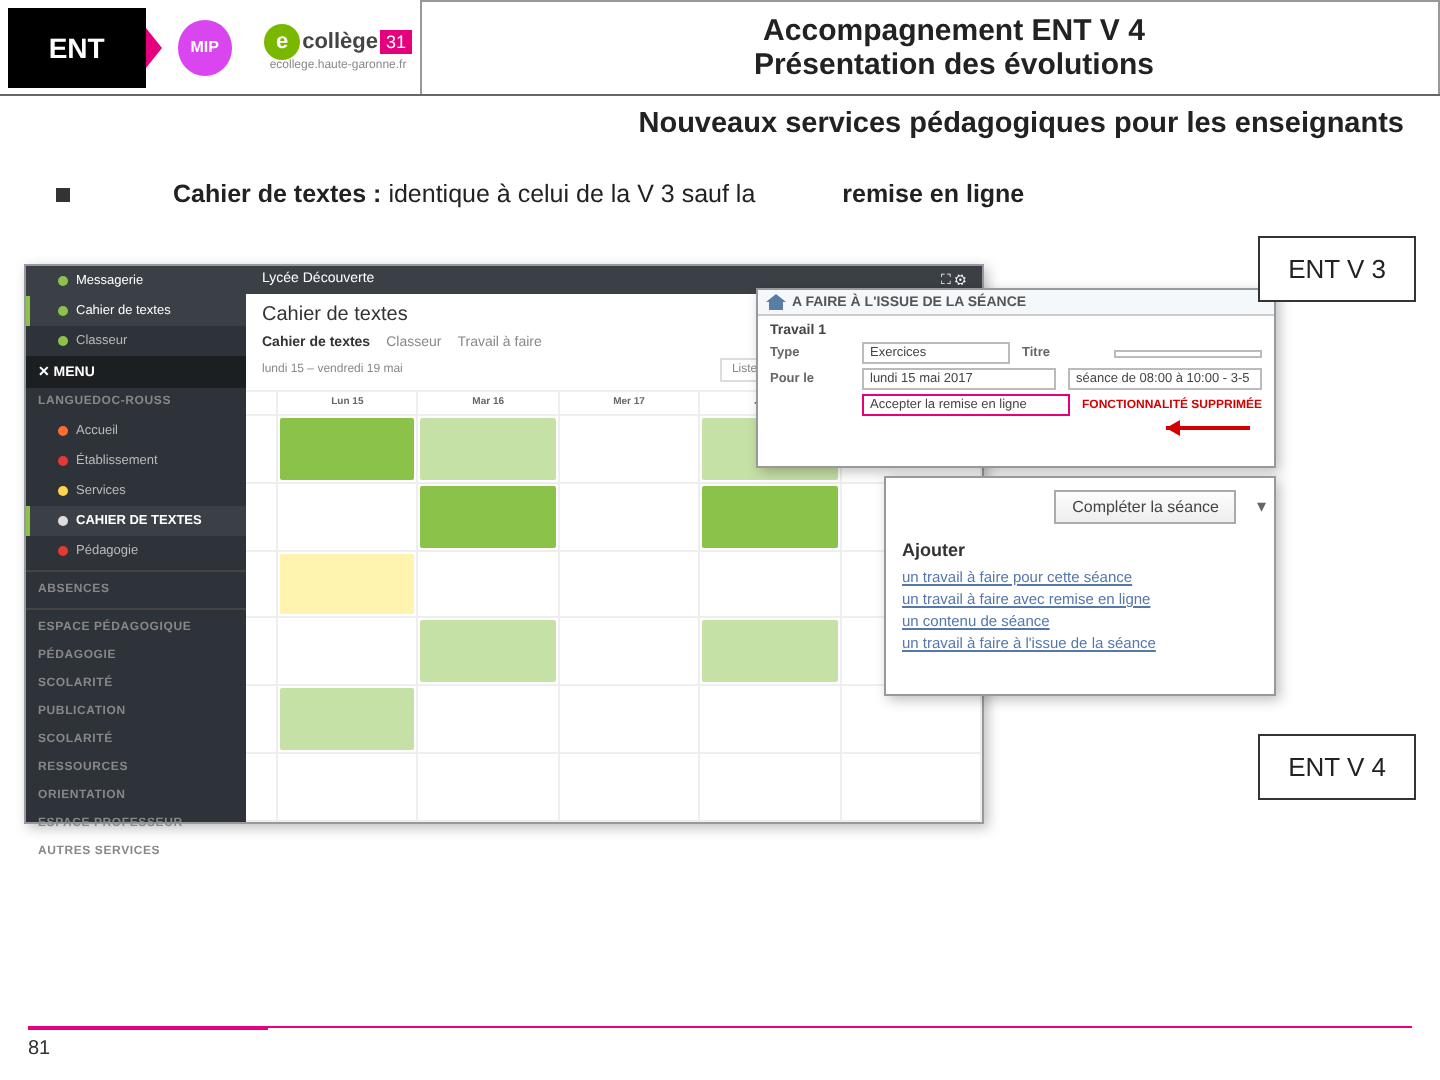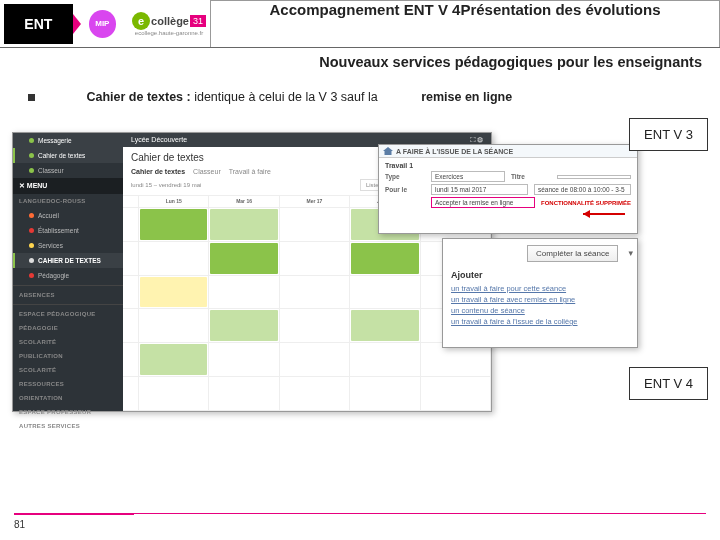--- a/index.html
+++ b/index.html
@@ -10,21 +10,21 @@
   .logo-ent { width: 70px; height: 40px; background: #000; color: #fff; font-weight: bold; display: flex; align-items: center; justify-content: center; font-size: 14px; position: relative; }
   .logo-ent::after { content: ""; position: absolute; right: -8px; top: 50%; transform: translateY(-50%); border-left: 8px solid #e6007e; border-top: 10px solid transparent; border-bottom: 10px solid transparent; }
   .logo-mip { width: 28px; height: 28px; border-radius: 50%; background: #d946ef; color: #fff; font-size: 8px; font-weight: bold; display: flex; align-items: center; justify-content: center; }
   .logo-ecollege { display: flex; flex-direction: column; align-items: center; justify-content: center; }
   .logo-ecollege-top { display: flex; align-items: center; gap: 1px; }
   .logo-e { width: 18px; height: 18px; border-radius: 50%; background: #7ab800; color: #fff; font-size: 11px; font-weight: bold; display: flex; align-items: center; justify-content: center; }
   .logo-college { font-size: 11px; font-weight: bold; color: #444; }
   .logo-31 { background: #e6007e; color: #fff; font-size: 9px; padding: 1px 3px; font-weight: normal; }
   .logo-sub { font-size: 6px; color: #888; }
   
-  .header-title { flex: 1; border: 1px solid #999; border-bottom: none; display: flex; flex-direction: row; align-items: flex-start; justify-content: center; font-weight: bold; color: #222; }
+  .header-title { flex: 1; border: 1px solid #999; border-bottom: none; display: flex; flex-direction: column; align-items: center; justify-content: center; font-weight: bold; color: #222; padding-left: 24px; }
   .header-title-l1 { font-size: 15px; }
   .header-title-l2 { font-size: 15px; }
   
   .subtitle { text-align: right; font-weight: bold; font-size: 14.5px; padding: 6px 18px 0 0; color: #222; }
   
   .body-text { padding: 20px 18px 10px 28px; font-size: 12.5px; color: #222; }
   .bullet { display: inline-block; width: 7px; height: 7px; background: #333; margin-right: 8px; vertical-align: middle; }
   .bold { font-weight: bold; margin-left: 40px; }
   
   .illus { position: relative; margin: 6px 12px 0 12px; height: 300px; }
@@ -282,21 +282,21 @@
     <div class="arrow-red"></div>
   </div>
 
   <div class="shot shot-v3b">
     <div style="text-align:right"><span class="shot-v3b-btn">Compléter la séance</span><span style="font-size:9px;color:#666;padding:0 4px">▾</span></div>
     <div class="shot-v3b-h">Ajouter</div>
     <div class="shot-v3b-list">
       <div>un travail à faire pour cette séance</div>
       <div>un travail à faire avec remise en ligne</div>
       <div>un contenu de séance</div>
-      <div>un travail à faire à l'issue de la collège</div>
+      <div>un travail à faire à l'issue de la séance</div>
     </div>
   </div>
 
 </div>
 
 <div class="footer">
   <div class="footer-line"></div>
   <div class="footer-accent"></div>
   <div class="page-num">81</div>
 </div>

